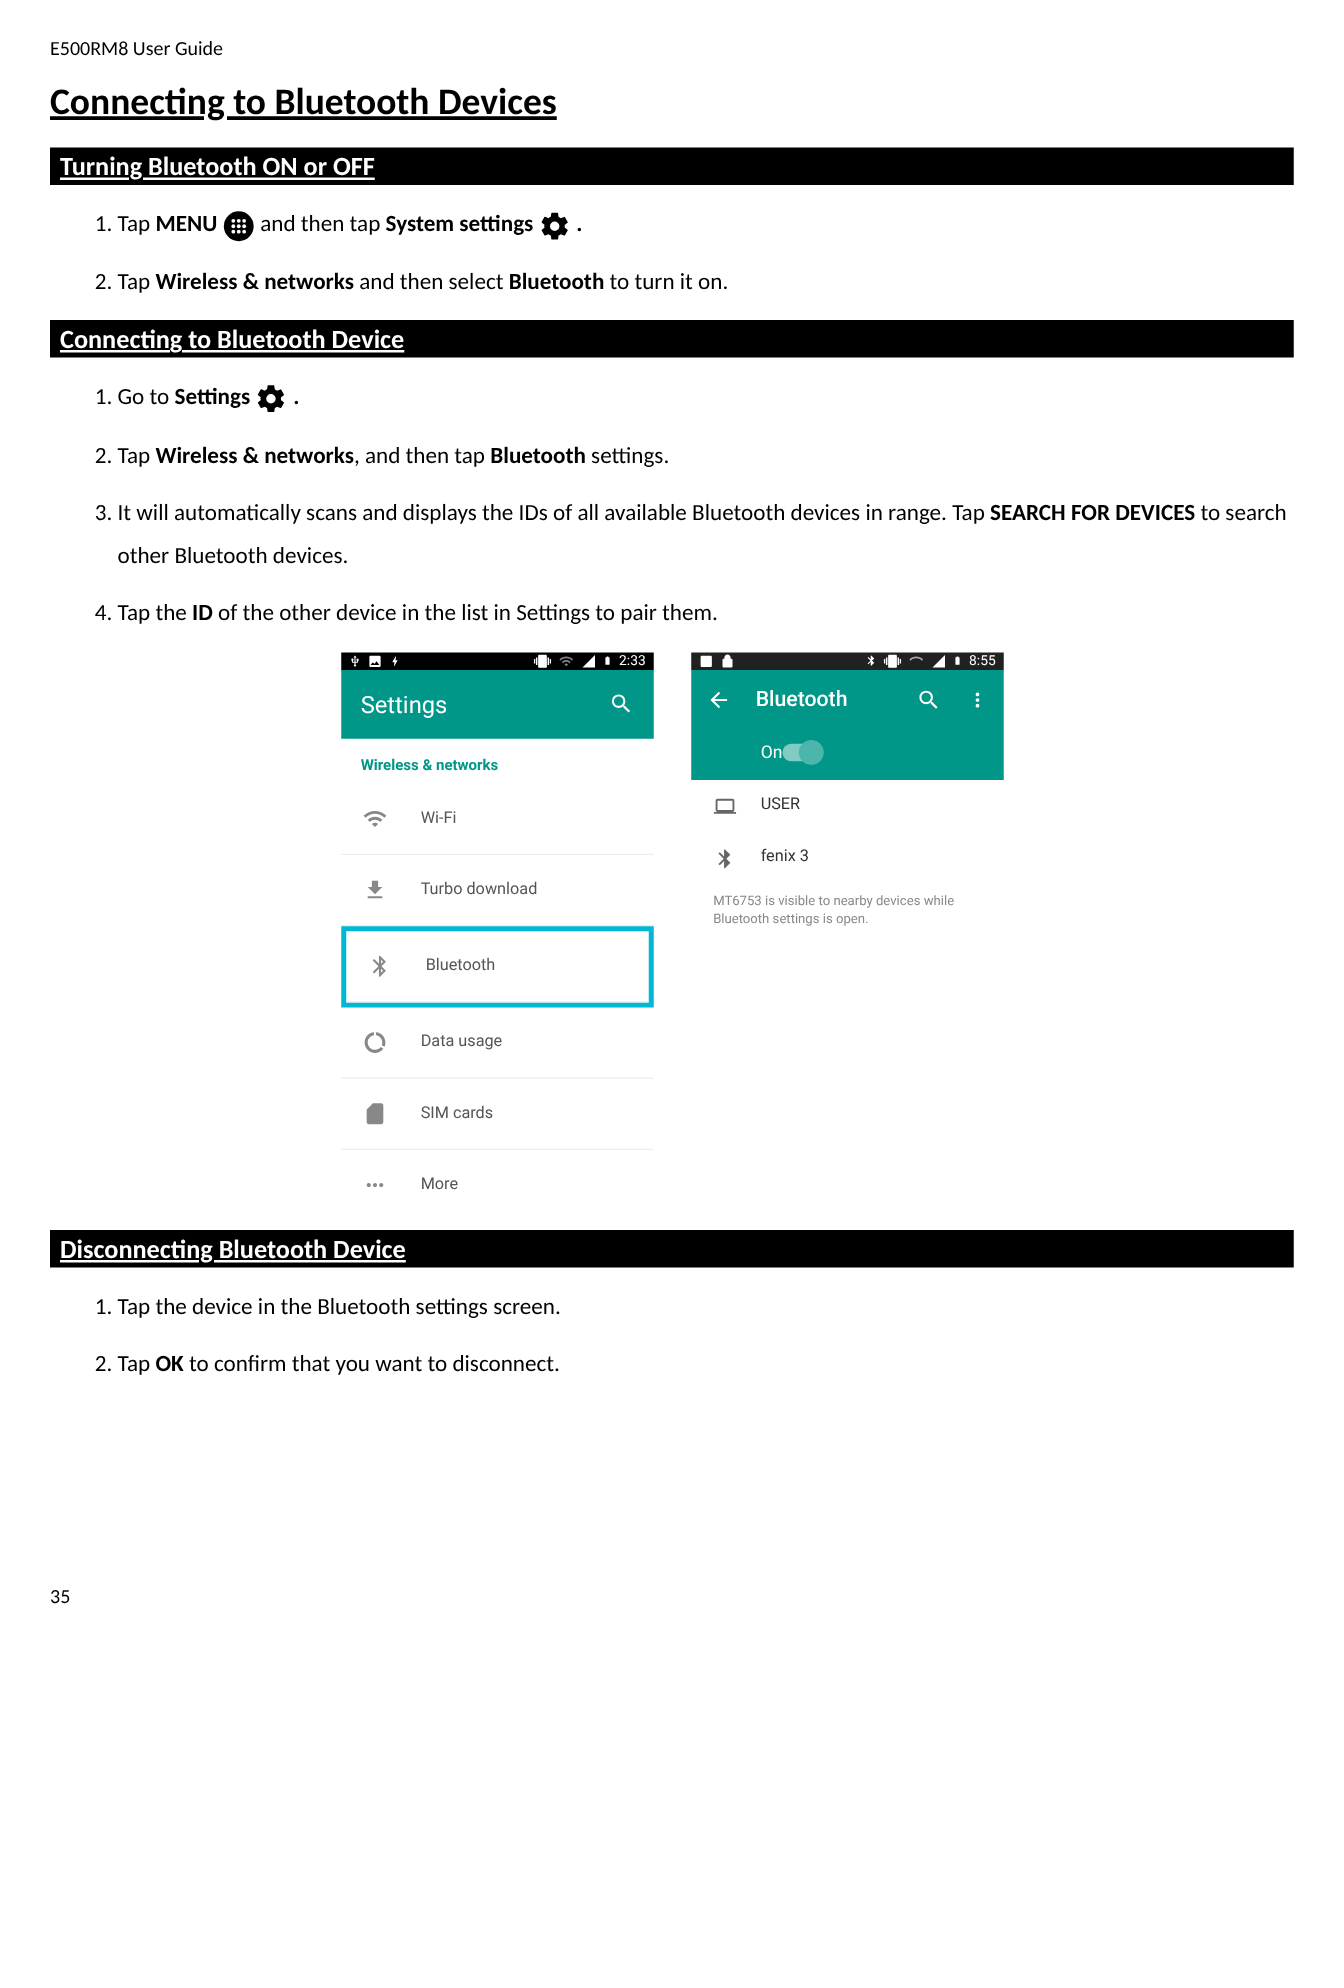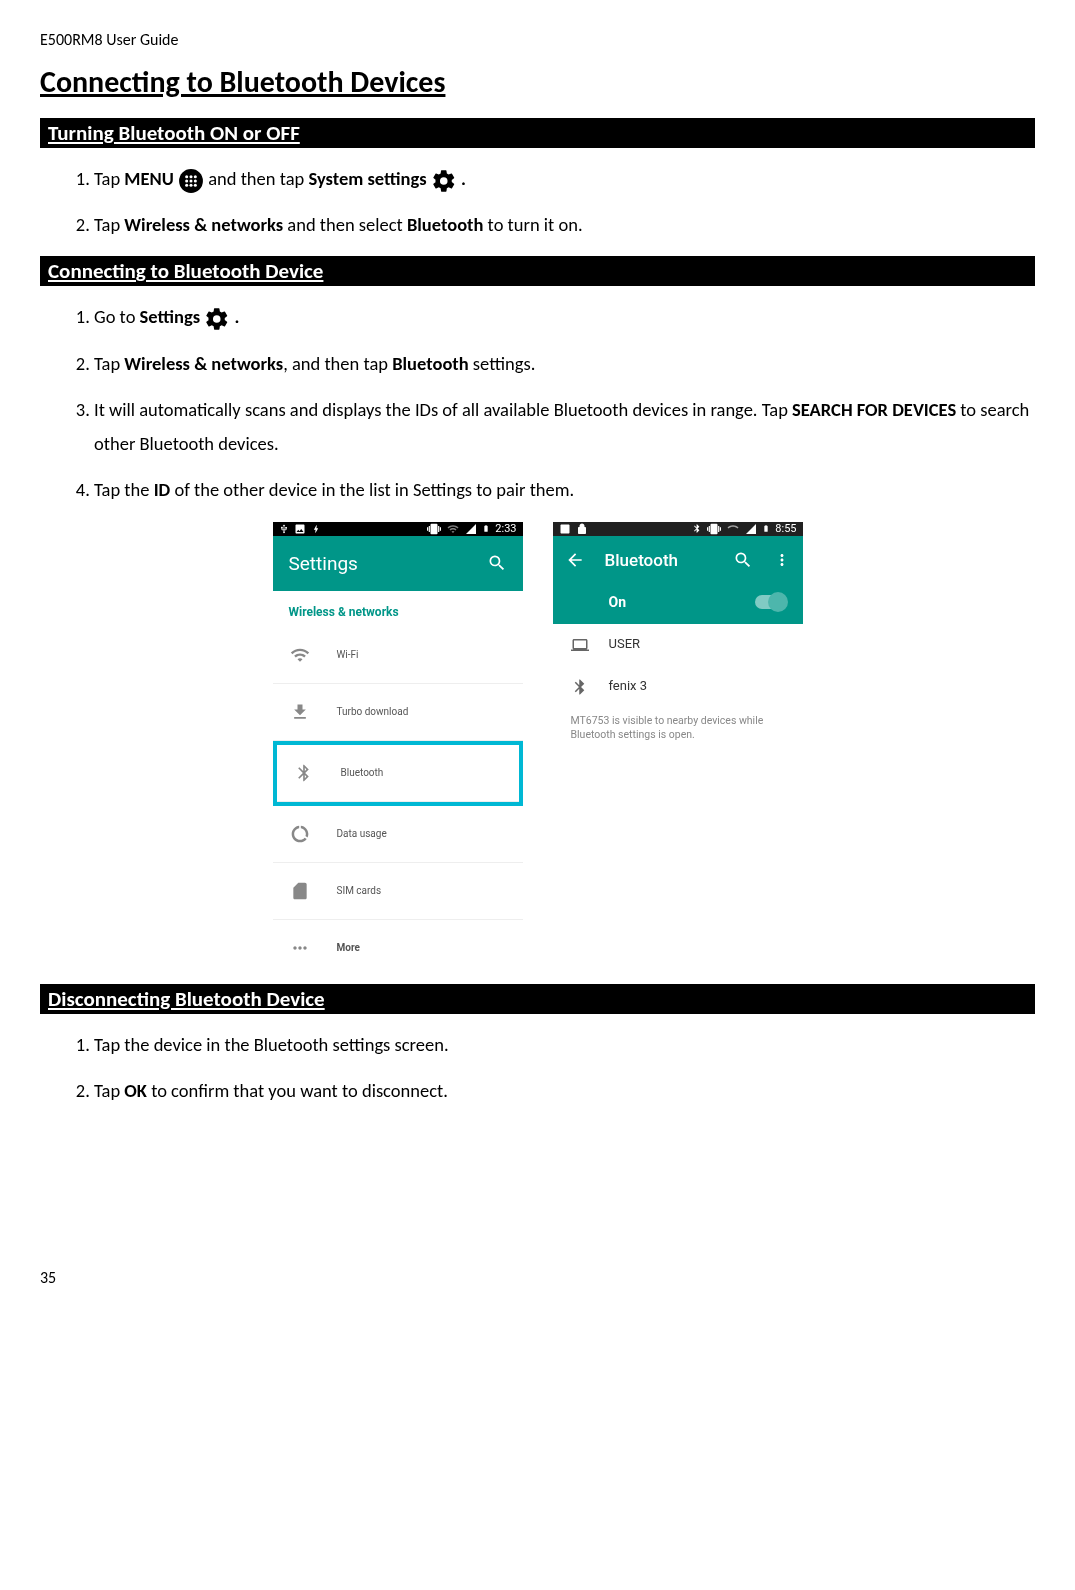--- a/index.html
+++ b/index.html
@@ -12,24 +12,24 @@
   ol li:last-child { margin-bottom: 0; }
   .strong { font-weight: bold; }
   svg.icon-inline { vertical-align: middle; }
   .screens-row { display: flex; justify-content: center; gap: 30px; margin: 14px 0 8px 0; }
   .screenshot-box { width: 250px; background: #fff; font-family: Roboto, Arial, sans-serif; }
   .status-bar { background: #000; color: #fff; display: flex; justify-content: space-between; align-items: center; padding: 2px 6px; font-size: 11px; height: 14px; }
   .status-icons-left, .status-icons-right { display: flex; gap: 5px; align-items: center; }
   .sb2 { background: #212121; }
   .title-bar { background: #009688; color: #fff; display: flex; align-items: center; justify-content: space-between; padding: 16px 16px; font-size: 19px; }
   .bt-title-bar { background: #009688; color: #fff; display: flex; align-items: center; padding: 14px 12px; font-size: 17px; gap: 20px; }
-  .bt-row { background: #009688; color: #fff; display: flex; align-items: center; justify-content: space-between; padding: 10px 18px 14px 56px; font-size: 14px; font-weight: bold; }
+  .bt-row { background: #009688; color: #fff; display: flex; align-items: center; padding: 10px 18px 14px 56px; font-size: 14px; }
   .section-label { color: #009688; font-weight: bold; font-size: 12px; padding: 14px 16px 8px 16px; }
-  .list-row { display: flex; align-items: center; padding: 18px 16px; gap: 26px; font-size: 10px; color: #555; border-bottom: 1px solid #eee; }
-  .list-row.no-border { border-bottom: none; font-weight: bold; }
+  .list-row { display: flex; align-items: center; padding: 18px 16px; gap: 26px; font-size: 13px; color: #555; border-bottom: 1px solid #eee; }
+  .list-row.no-border { border-bottom: none; }
   .highlight-box { border: 4px solid #00b8d4; }
   .list-icon { width: 22px; display: flex; justify-content: center; color: #888; }
   .bt-device-row { display: flex; align-items: flex-start; padding: 12px 18px; gap: 20px; font-size: 13px; color: #333; }
   .bt-info { font-size: 10.5px; color: #888; padding: 6px 18px 14px 18px; line-height: 1.35; }
   .toggle { width: 30px; height: 14px; border-radius: 7px; background: rgba(255,255,255,0.5); position: relative; }
   .toggle::after { content: ""; position: absolute; right: -3px; top: -3px; width: 20px; height: 20px; border-radius: 50%; background: #4db6ac; }
   .avail-row { display: flex; justify-content: space-between; align-items: center; padding: 12px 18px 6px 18px; }
   .footer-page { font-size: 16px; margin-top: 160px; }
   svg { display: block; }
   .inline-svg { display: inline; }

